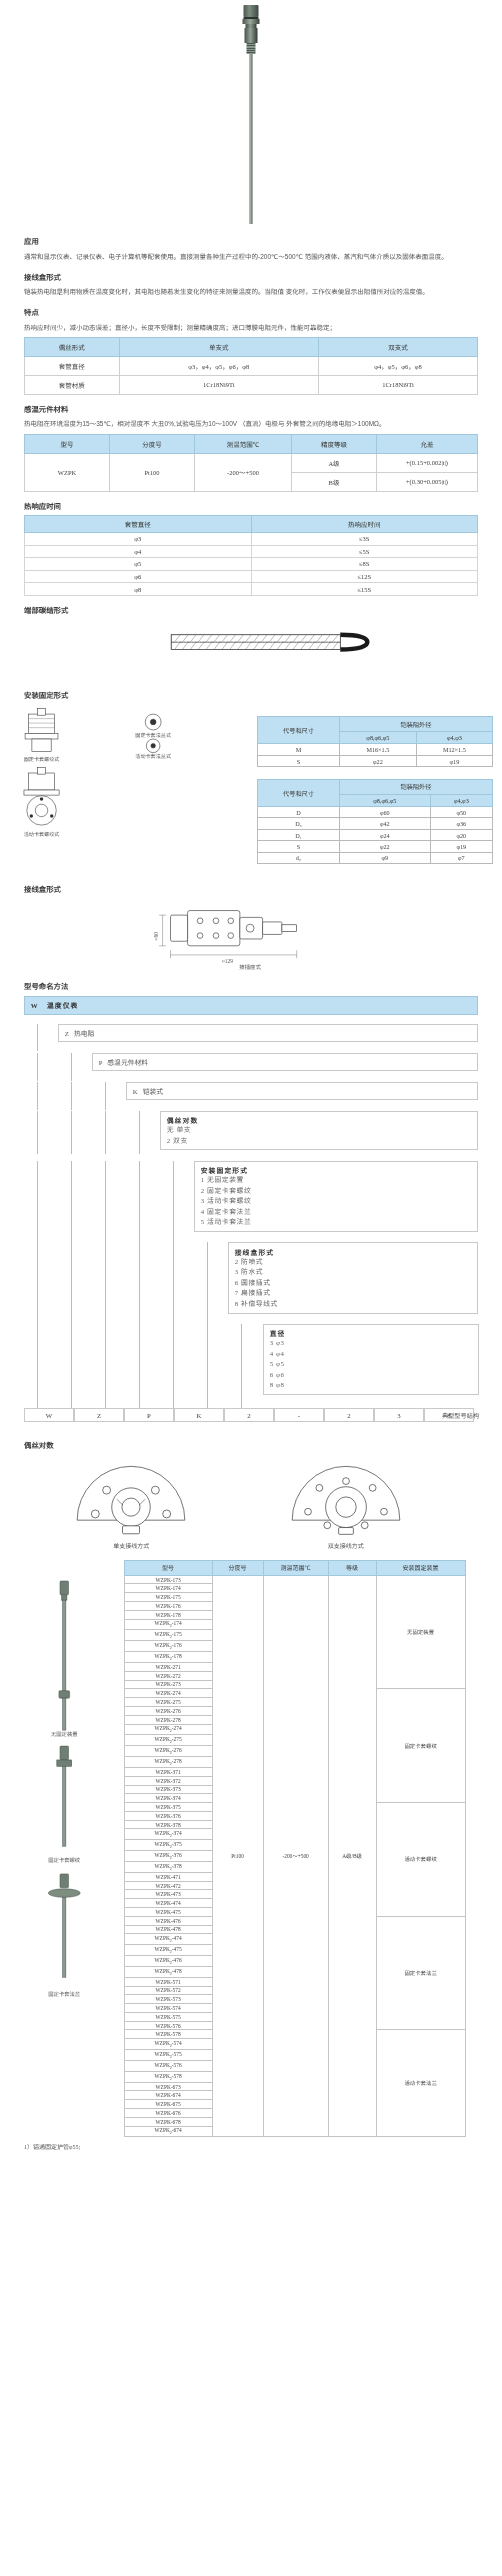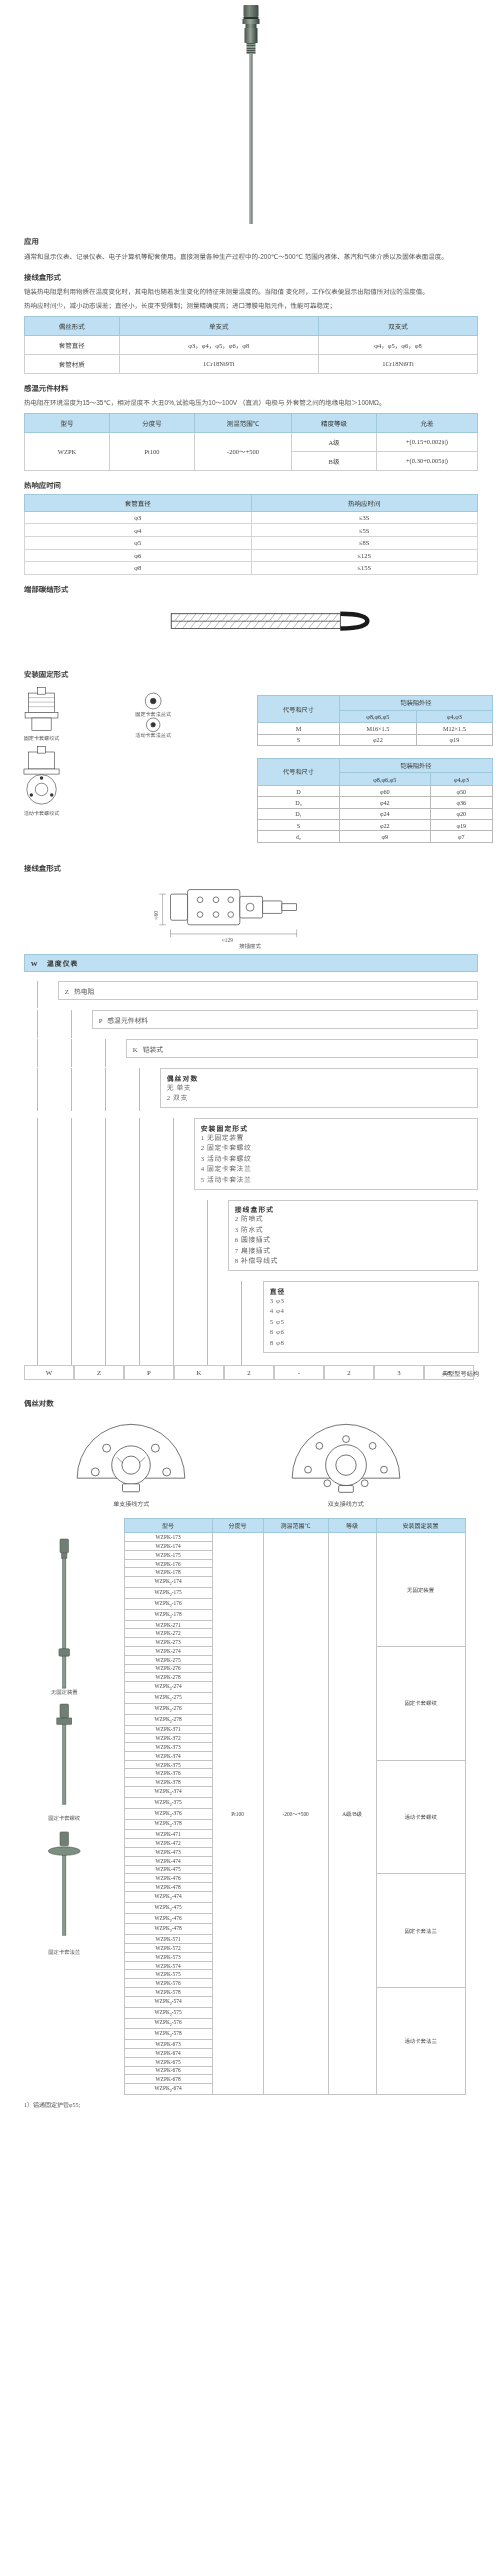--- a/index.html
+++ b/index.html
@@ -102,20 +102,21 @@
       <div class="stem"></div>
     </div>
   </div>
 
   <h2 class="sec">应用</h2>
   <p class="para">通常和显示仪表、记录仪表、电子计算机等配套使用。直接测量各种生产过程中的-200℃～500℃ 范围内液体、蒸汽和气体介质以及固体表面温度。</p>
 
   <h2 class="sec">接线盒形式</h2>
   <p class="para">铠装热电阻是利用物质在温度变化时，其电阻也随着发生变化的特征来测量温度的。当阻值 变化时，工作仪表便显示出阻值所对应的温度值。</p>
 
+  <h2 class="sec">特点</h2>
   <p class="para">热响应时间少，减小动态误差；直径小，长度不受限制；测量精确度高；进口薄膜电阻元件，性能可靠稳定；</p>
 
   <table class="dt">
     <thead>
         <tr>
       <th>偶丝形式</th>
       <th>单支式</th>
       <th>双支式</th>
     </tr>
       </thead>
@@ -392,20 +393,21 @@
           <line x1="280" y1="84" x2="292" y2="84"></line>
       </g>
       <g font-family="Liberation Serif, serif" font-size="9.5" fill="#555">
         <text x="400" y="114" text-anchor="middle">≈129</text>
         <text x="278" y="60" text-anchor="end" transform="rotate(-90 278 60)">≈80</text>
         <text x="440" y="124" text-anchor="middle">接插座式</text>
       </g>
     </svg>
   </div>
 
+  <h2 class="sec">型号命名方法</h2>
   <div class="tree">
 
     <div class="tnode head" style="width:454px">
       <span>W</span>
       &nbsp;&nbsp;<span>温度仪表</span>
     </div>
 
     <div style="position:relative;">
       <div style="position:absolute;left:12.5px;top:0;width:0.6px;height:27px;background:#bbb;"></div>
       <div class="tnode" style="margin:9px 0 0 34px; width:420px;">

